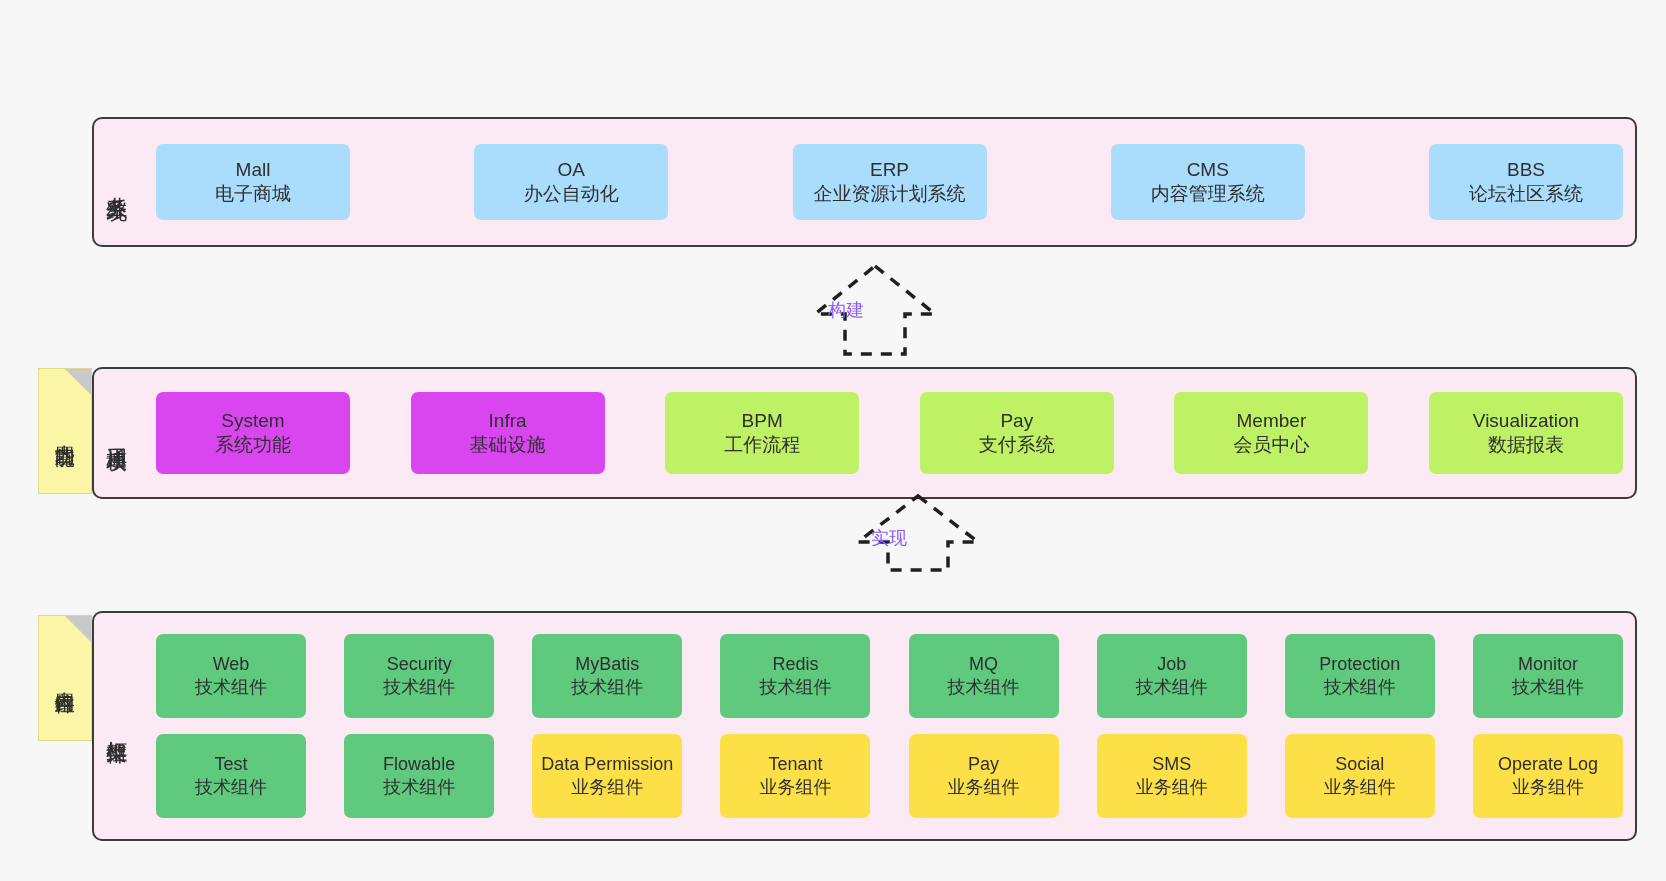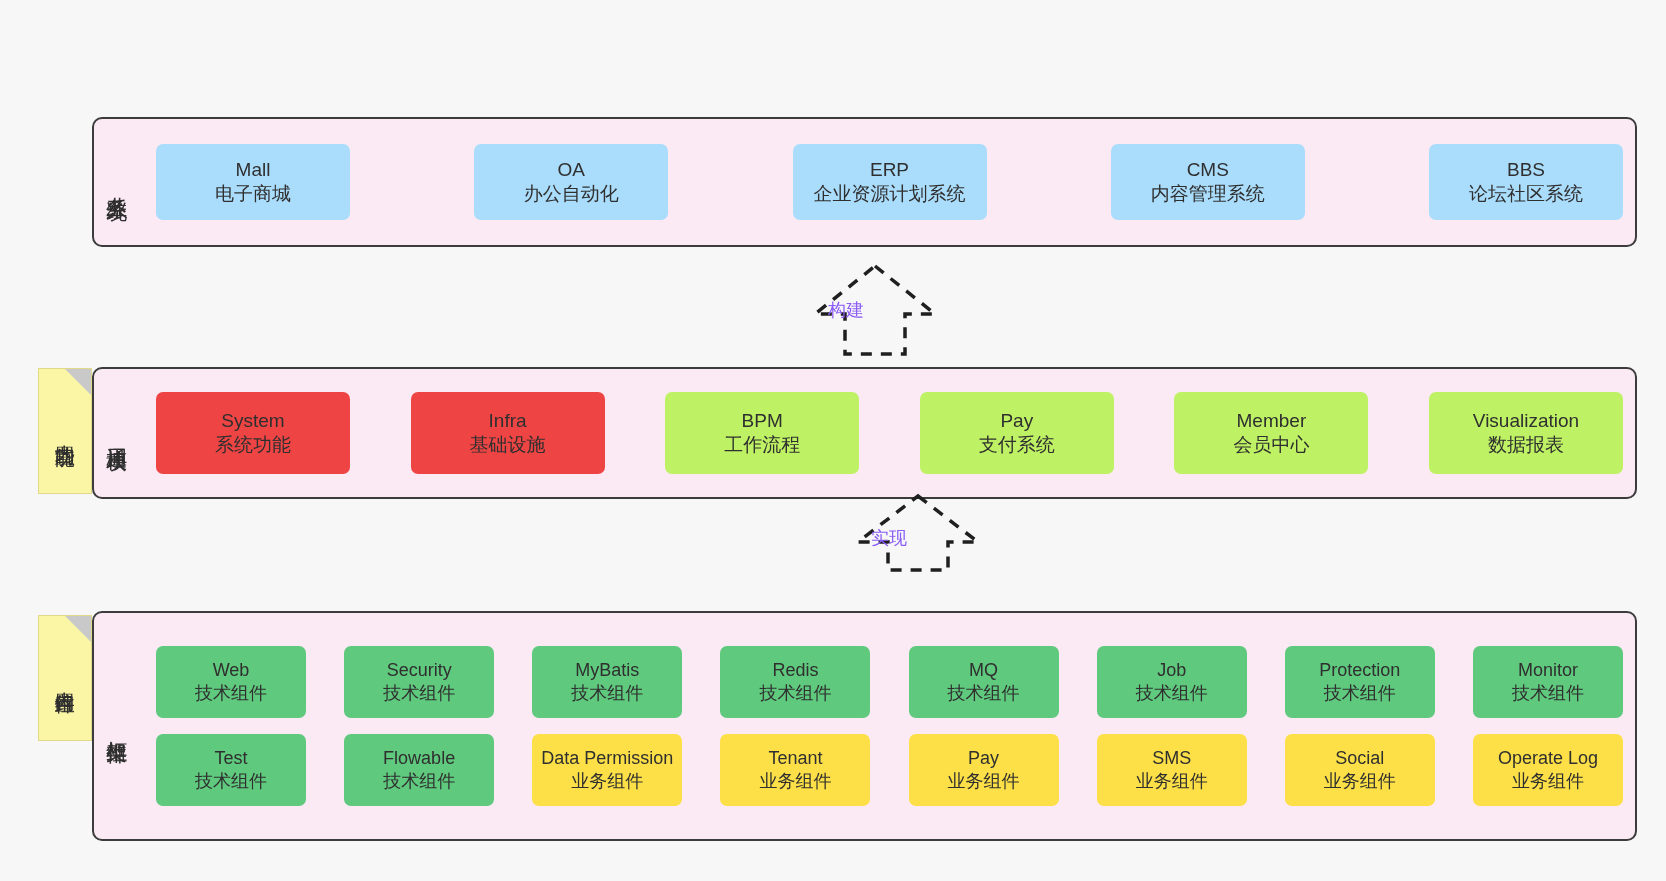--- a/index.html
+++ b/index.html
@@ -77,24 +77,24 @@
     padding: 4px 6px;
   }
   .card .c-en { white-space: nowrap; }
   .card .c-cn { white-space: nowrap; }
   .card.wrap .c-en { white-space: normal; }
 
   
   .biz .card { background: #aadcfb; height: 76px; width: 194px; }
   
   .common .card { height: 82px; width: 194px; }
-  .common .card.strong { background: #ef4444; }
+  .common .card.strong { background: #d946ef; }
   .common .card.light  { background: #bef264; }
   
-  .frame .card { height: 72px; width: 150px; font-size: 18px; }
+  .frame .card { height: 84px; width: 150px; font-size: 18px; }
   .frame .card.tech { background: #5fc97e; }
   .frame .card.biz2 { background: #fde047; }
 
   
   .note {
     position: absolute;
     box-sizing: border-box;
     background: #fbf6a6;
     border: 1px solid #e0d98a;
     display: flex;

